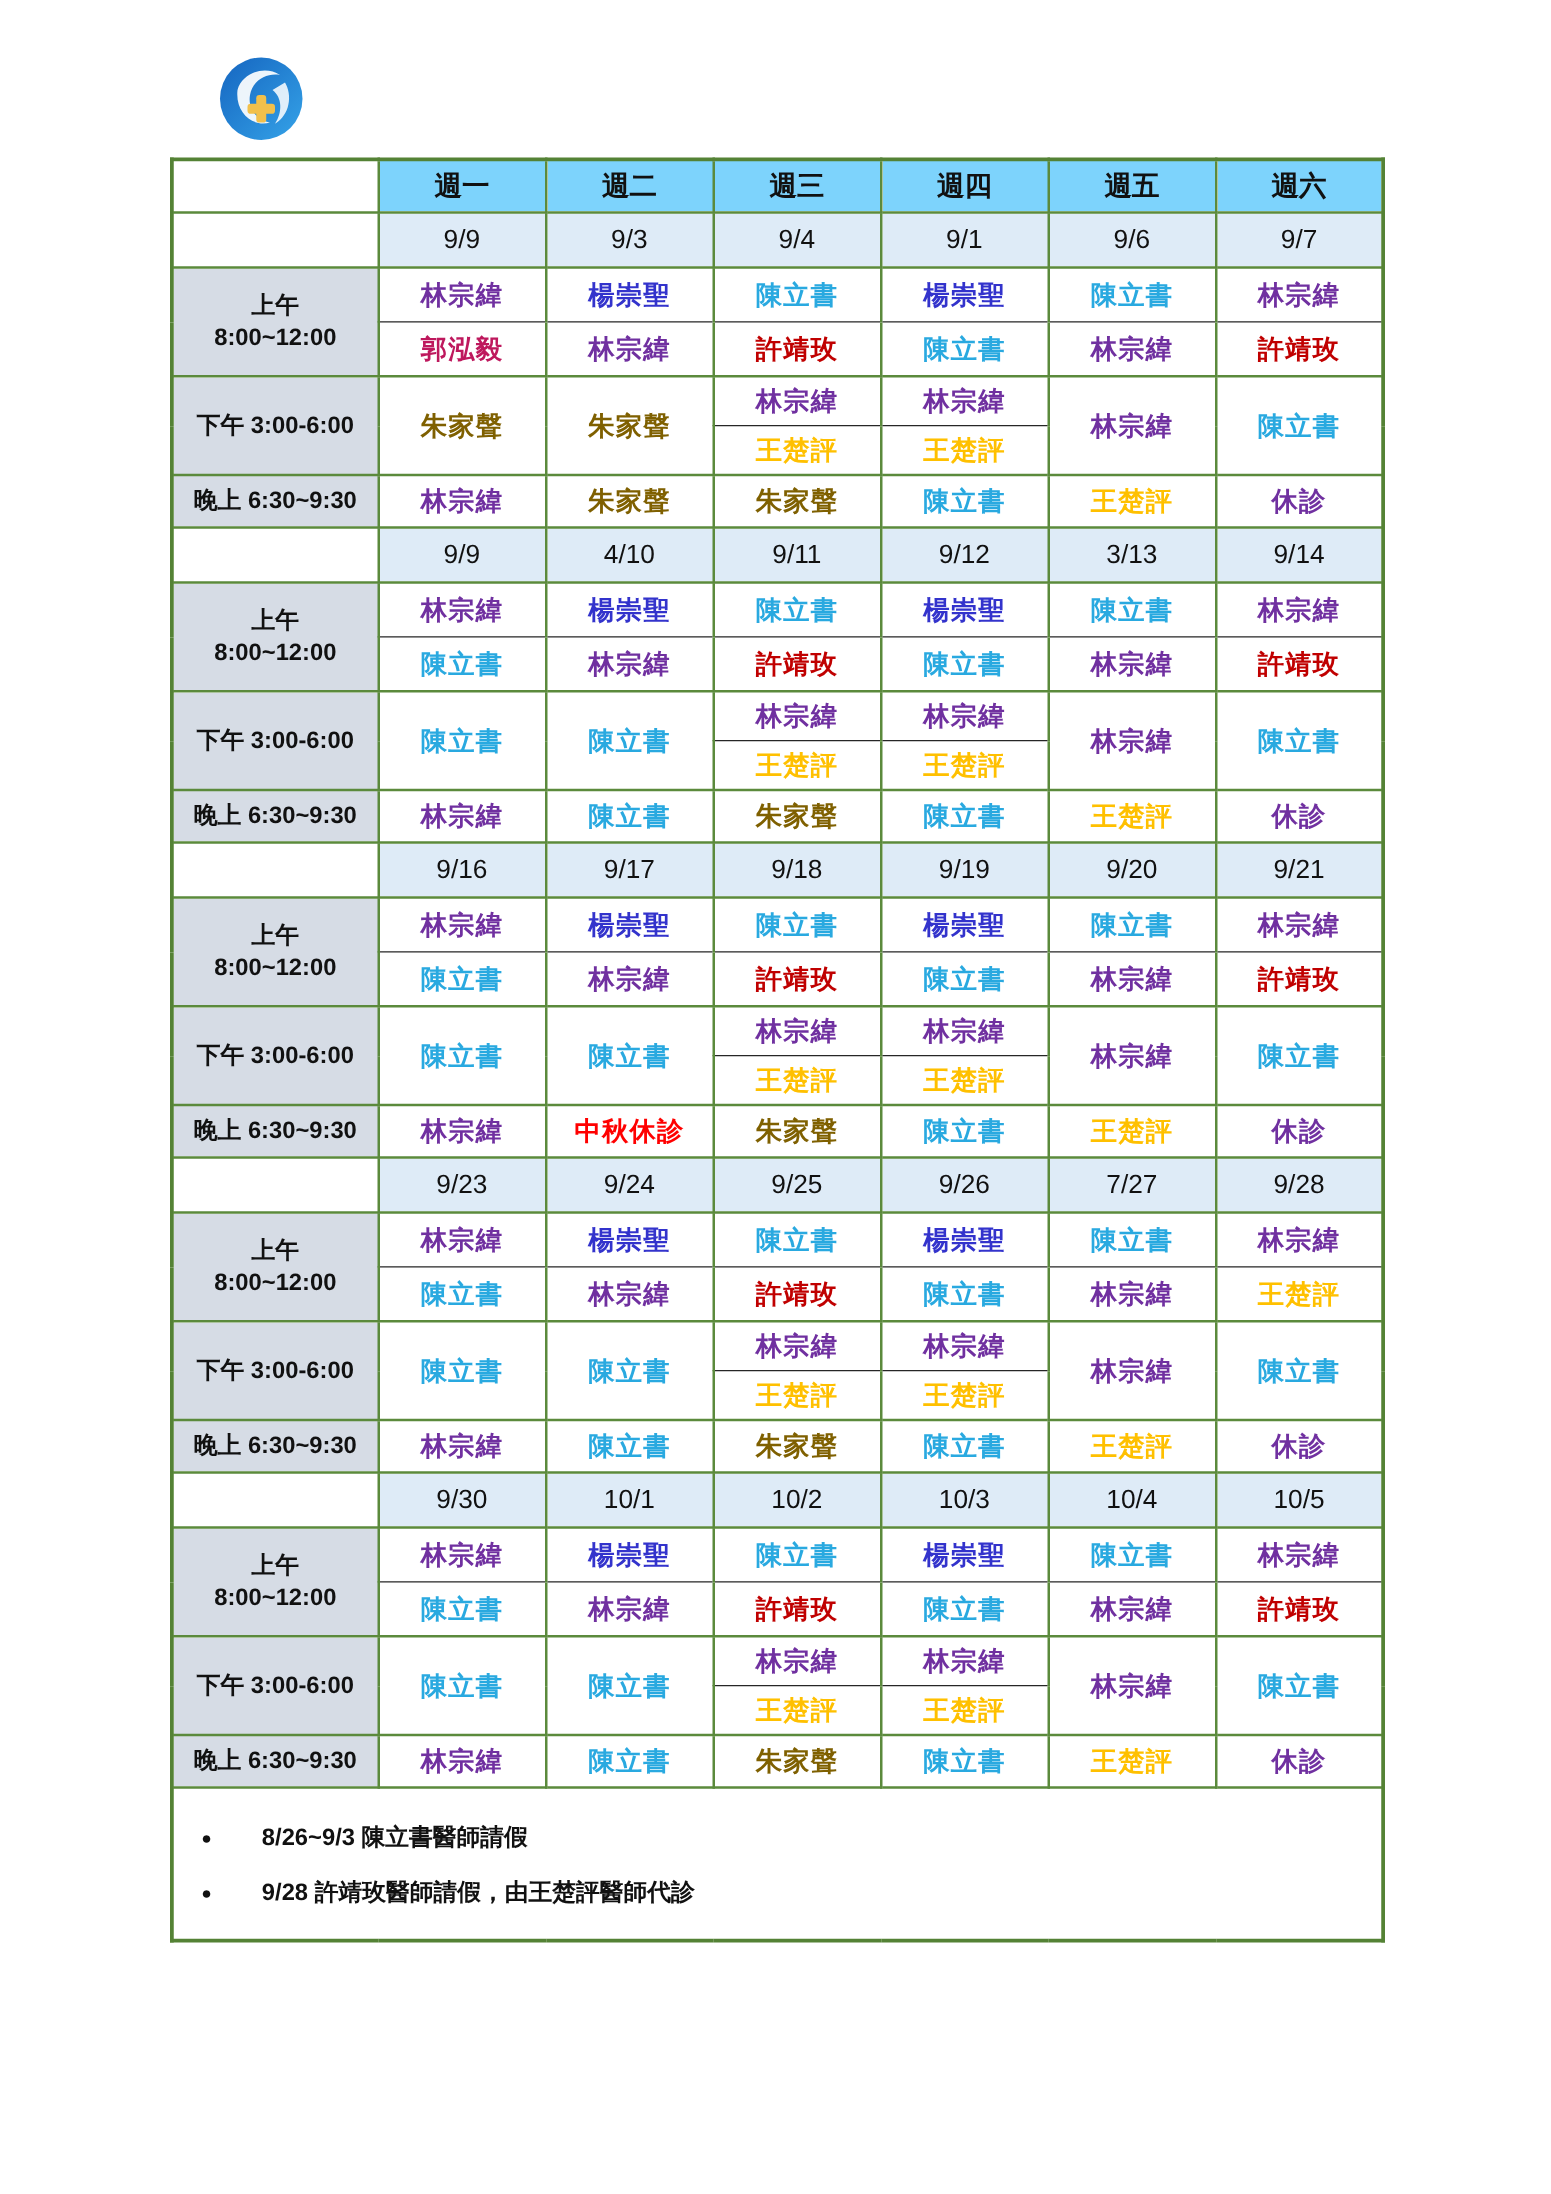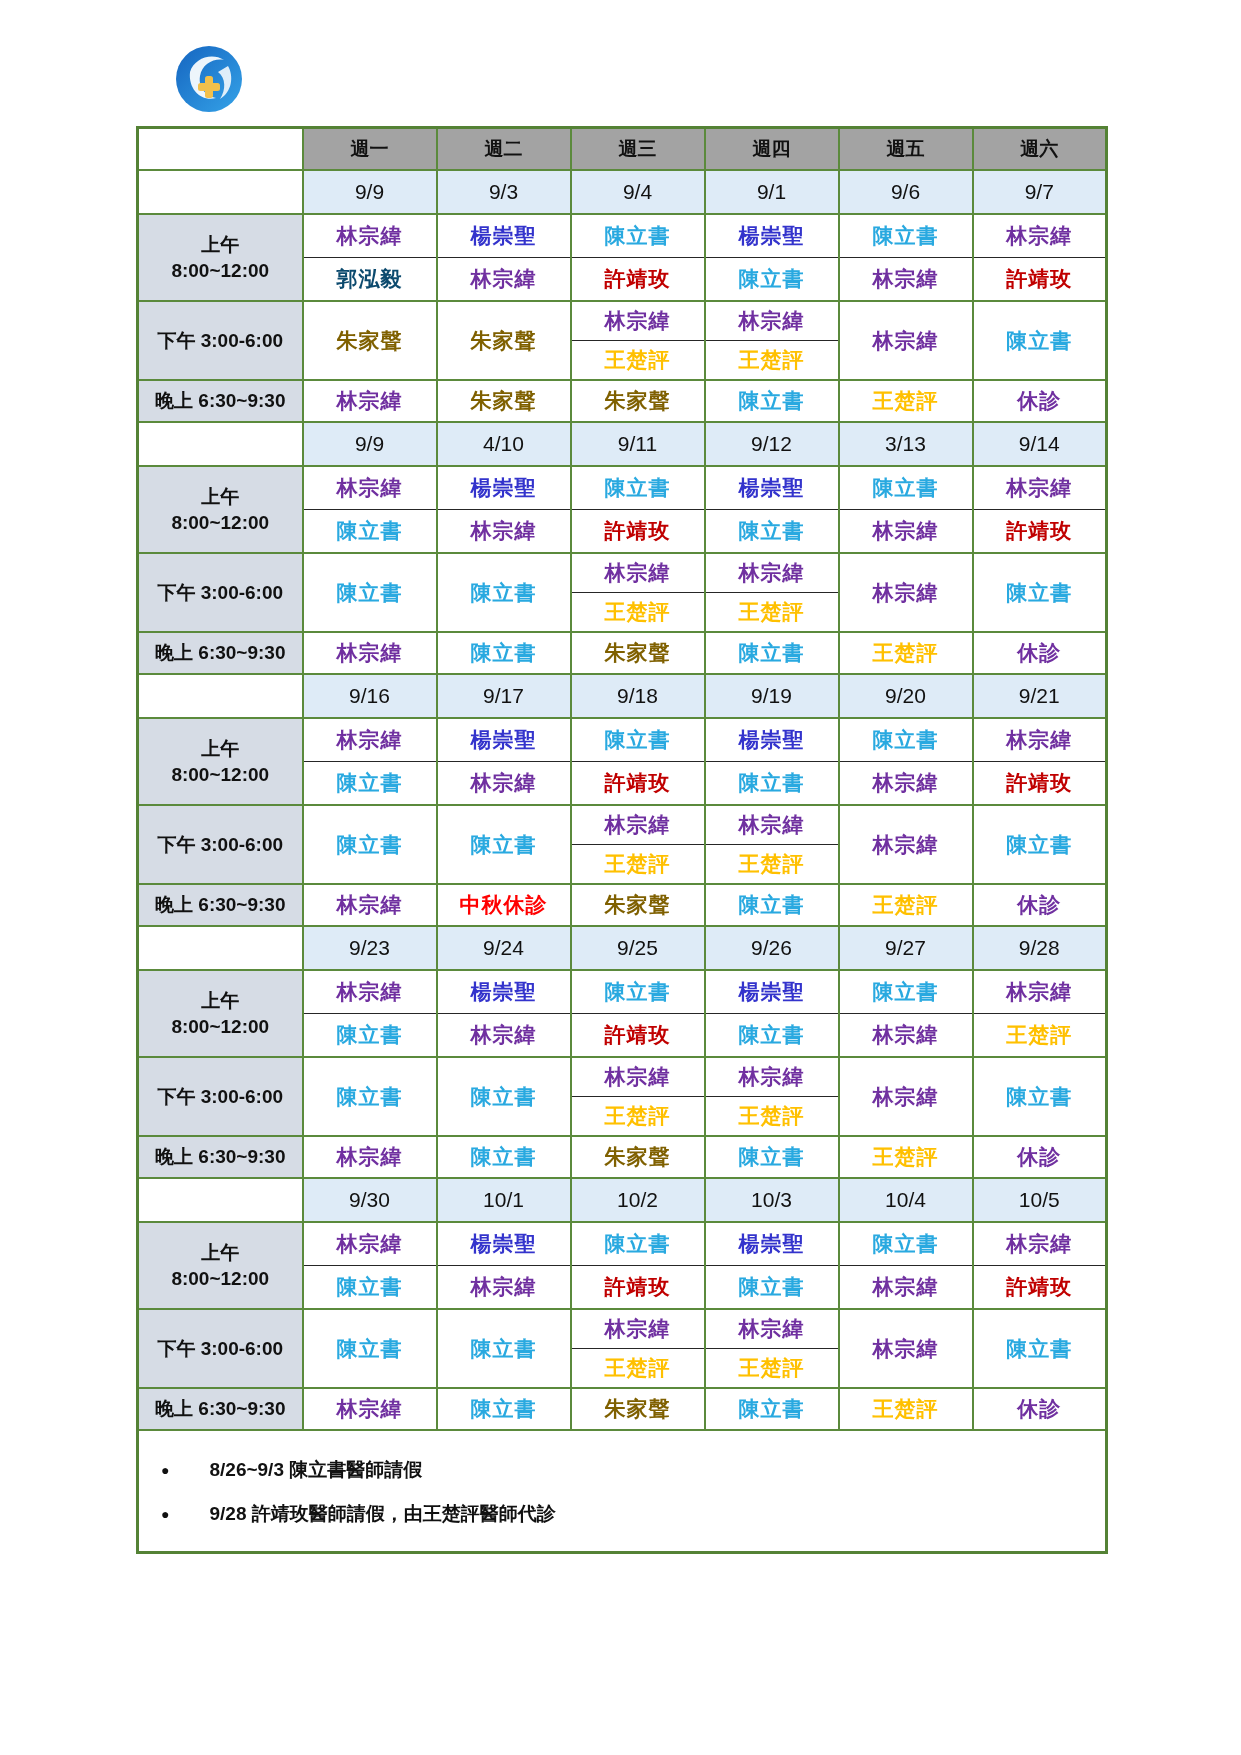--- a/index.html
+++ b/index.html
@@ -22,21 +22,21 @@
     border:3px solid #548235;
   }
   table.sched col.c-time{width:165px;}
   table.sched col.c-day{width:134px;}
   .sched th,.sched td{
     border:2px solid #5B8A3C;
     text-align:center;vertical-align:middle;
     padding:0;overflow:hidden;
   }
   th.day-header{
-    background:#a3a3a3;color:#111;font-size:19px;font-weight:700;height:40px;
+    background:#7dd3fc;color:#111;font-size:22px;font-weight:700;height:40px;
   }
   td.corner,td.blank{background:#ffffff;}
   td.date{
     background:#DEEBF7;color:#111;font-size:21px;font-weight:400;height:42px;
   }
   td.time{
     background:#D6DCE5;color:#111;font-size:19px;font-weight:700;line-height:1.35;
   }
   td.doc{
     background:#ffffff;font-size:21px;font-weight:700;letter-spacing:1px;
@@ -113,21 +113,21 @@
             <div>8:00~12:00</div>
           </td>
           <td class="doc" style="color: rgb(112, 48, 160);">林宗緯</td>
           <td class="doc" style="color: rgb(51, 51, 204);">楊崇聖</td>
           <td class="doc" style="color: rgb(41, 169, 224);">陳立書</td>
           <td class="doc" style="color: rgb(51, 51, 204);">楊崇聖</td>
           <td class="doc" style="color: rgb(41, 169, 224);">陳立書</td>
           <td class="doc" style="color: rgb(112, 48, 160);">林宗緯</td>
         </tr>
         <tr class="am-row am2">
-          <td class="doc" style="color: #0c4a6e;">郭泓毅</td>
+          <td class="doc" style="color: #be185d;">郭泓毅</td>
           <td class="doc" style="color: rgb(112, 48, 160);">林宗緯</td>
           <td class="doc" style="color: rgb(192, 0, 0);">許靖玫</td>
           <td class="doc" style="color: rgb(41, 169, 224);">陳立書</td>
           <td class="doc" style="color: rgb(112, 48, 160);">林宗緯</td>
           <td class="doc" style="color: rgb(192, 0, 0);">許靖玫</td>
         </tr>
         <tr class="pm-row pm1">
           <td class="time" rowspan="2">下午 3:00-6:00</td>
           <td class="doc" rowspan="2" style="color: rgb(127, 96, 0);">朱家聲</td>
           <td class="doc" rowspan="2" style="color: rgb(127, 96, 0);">朱家聲</td>
@@ -250,21 +250,21 @@
           <td class="doc" style="color: rgb(41, 169, 224);">陳立書</td>
           <td class="doc" style="color: rgb(255, 192, 0);">王楚評</td>
           <td class="doc" style="color: rgb(112, 48, 160);">休診</td>
         </tr>
         <tr class="date-row">
           <td class="blank"></td>
           <td class="date">9/23</td>
           <td class="date">9/24</td>
           <td class="date">9/25</td>
           <td class="date">9/26</td>
-          <td class="date">9/27</td>
+          <td class="date">7/27</td>
           <td class="date">9/28</td>
         </tr>
         <tr class="am-row am1">
           <td class="time" rowspan="2">
             <div>上午</div>
             <div>8:00~12:00</div>
           </td>
           <td class="doc" style="color: rgb(112, 48, 160);">林宗緯</td>
           <td class="doc" style="color: rgb(51, 51, 204);">楊崇聖</td>
           <td class="doc" style="color: rgb(41, 169, 224);">陳立書</td>

